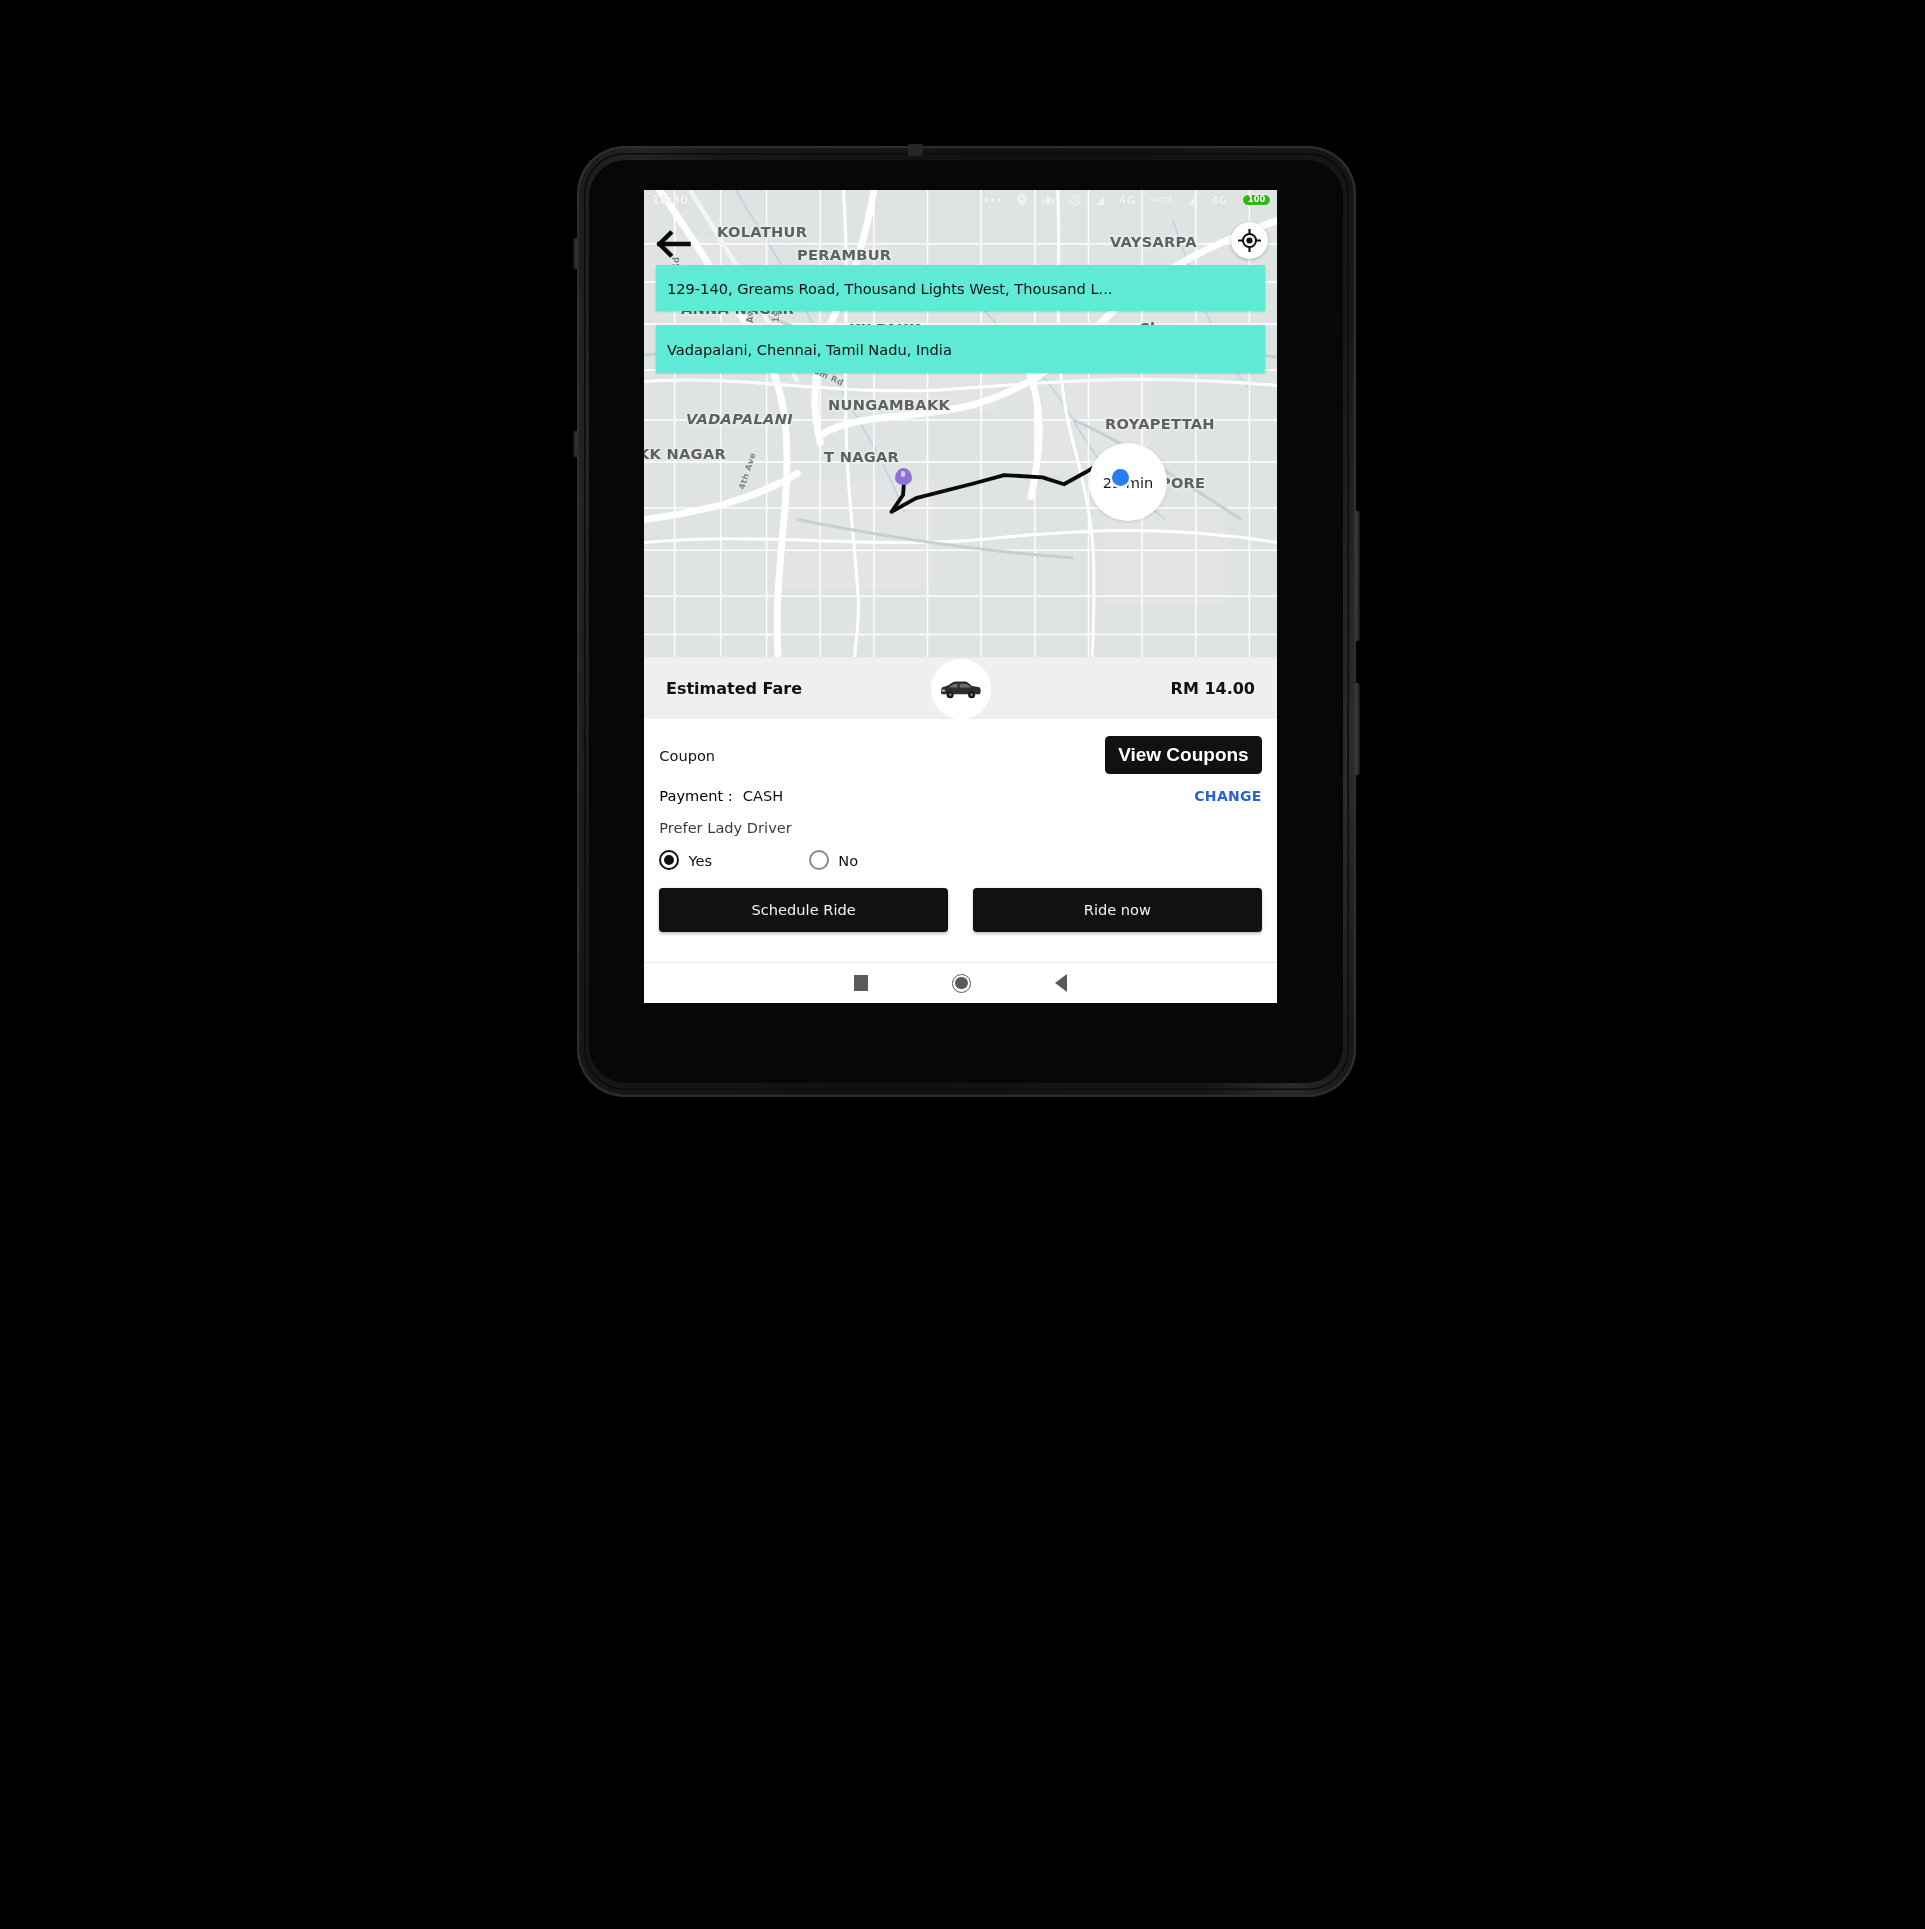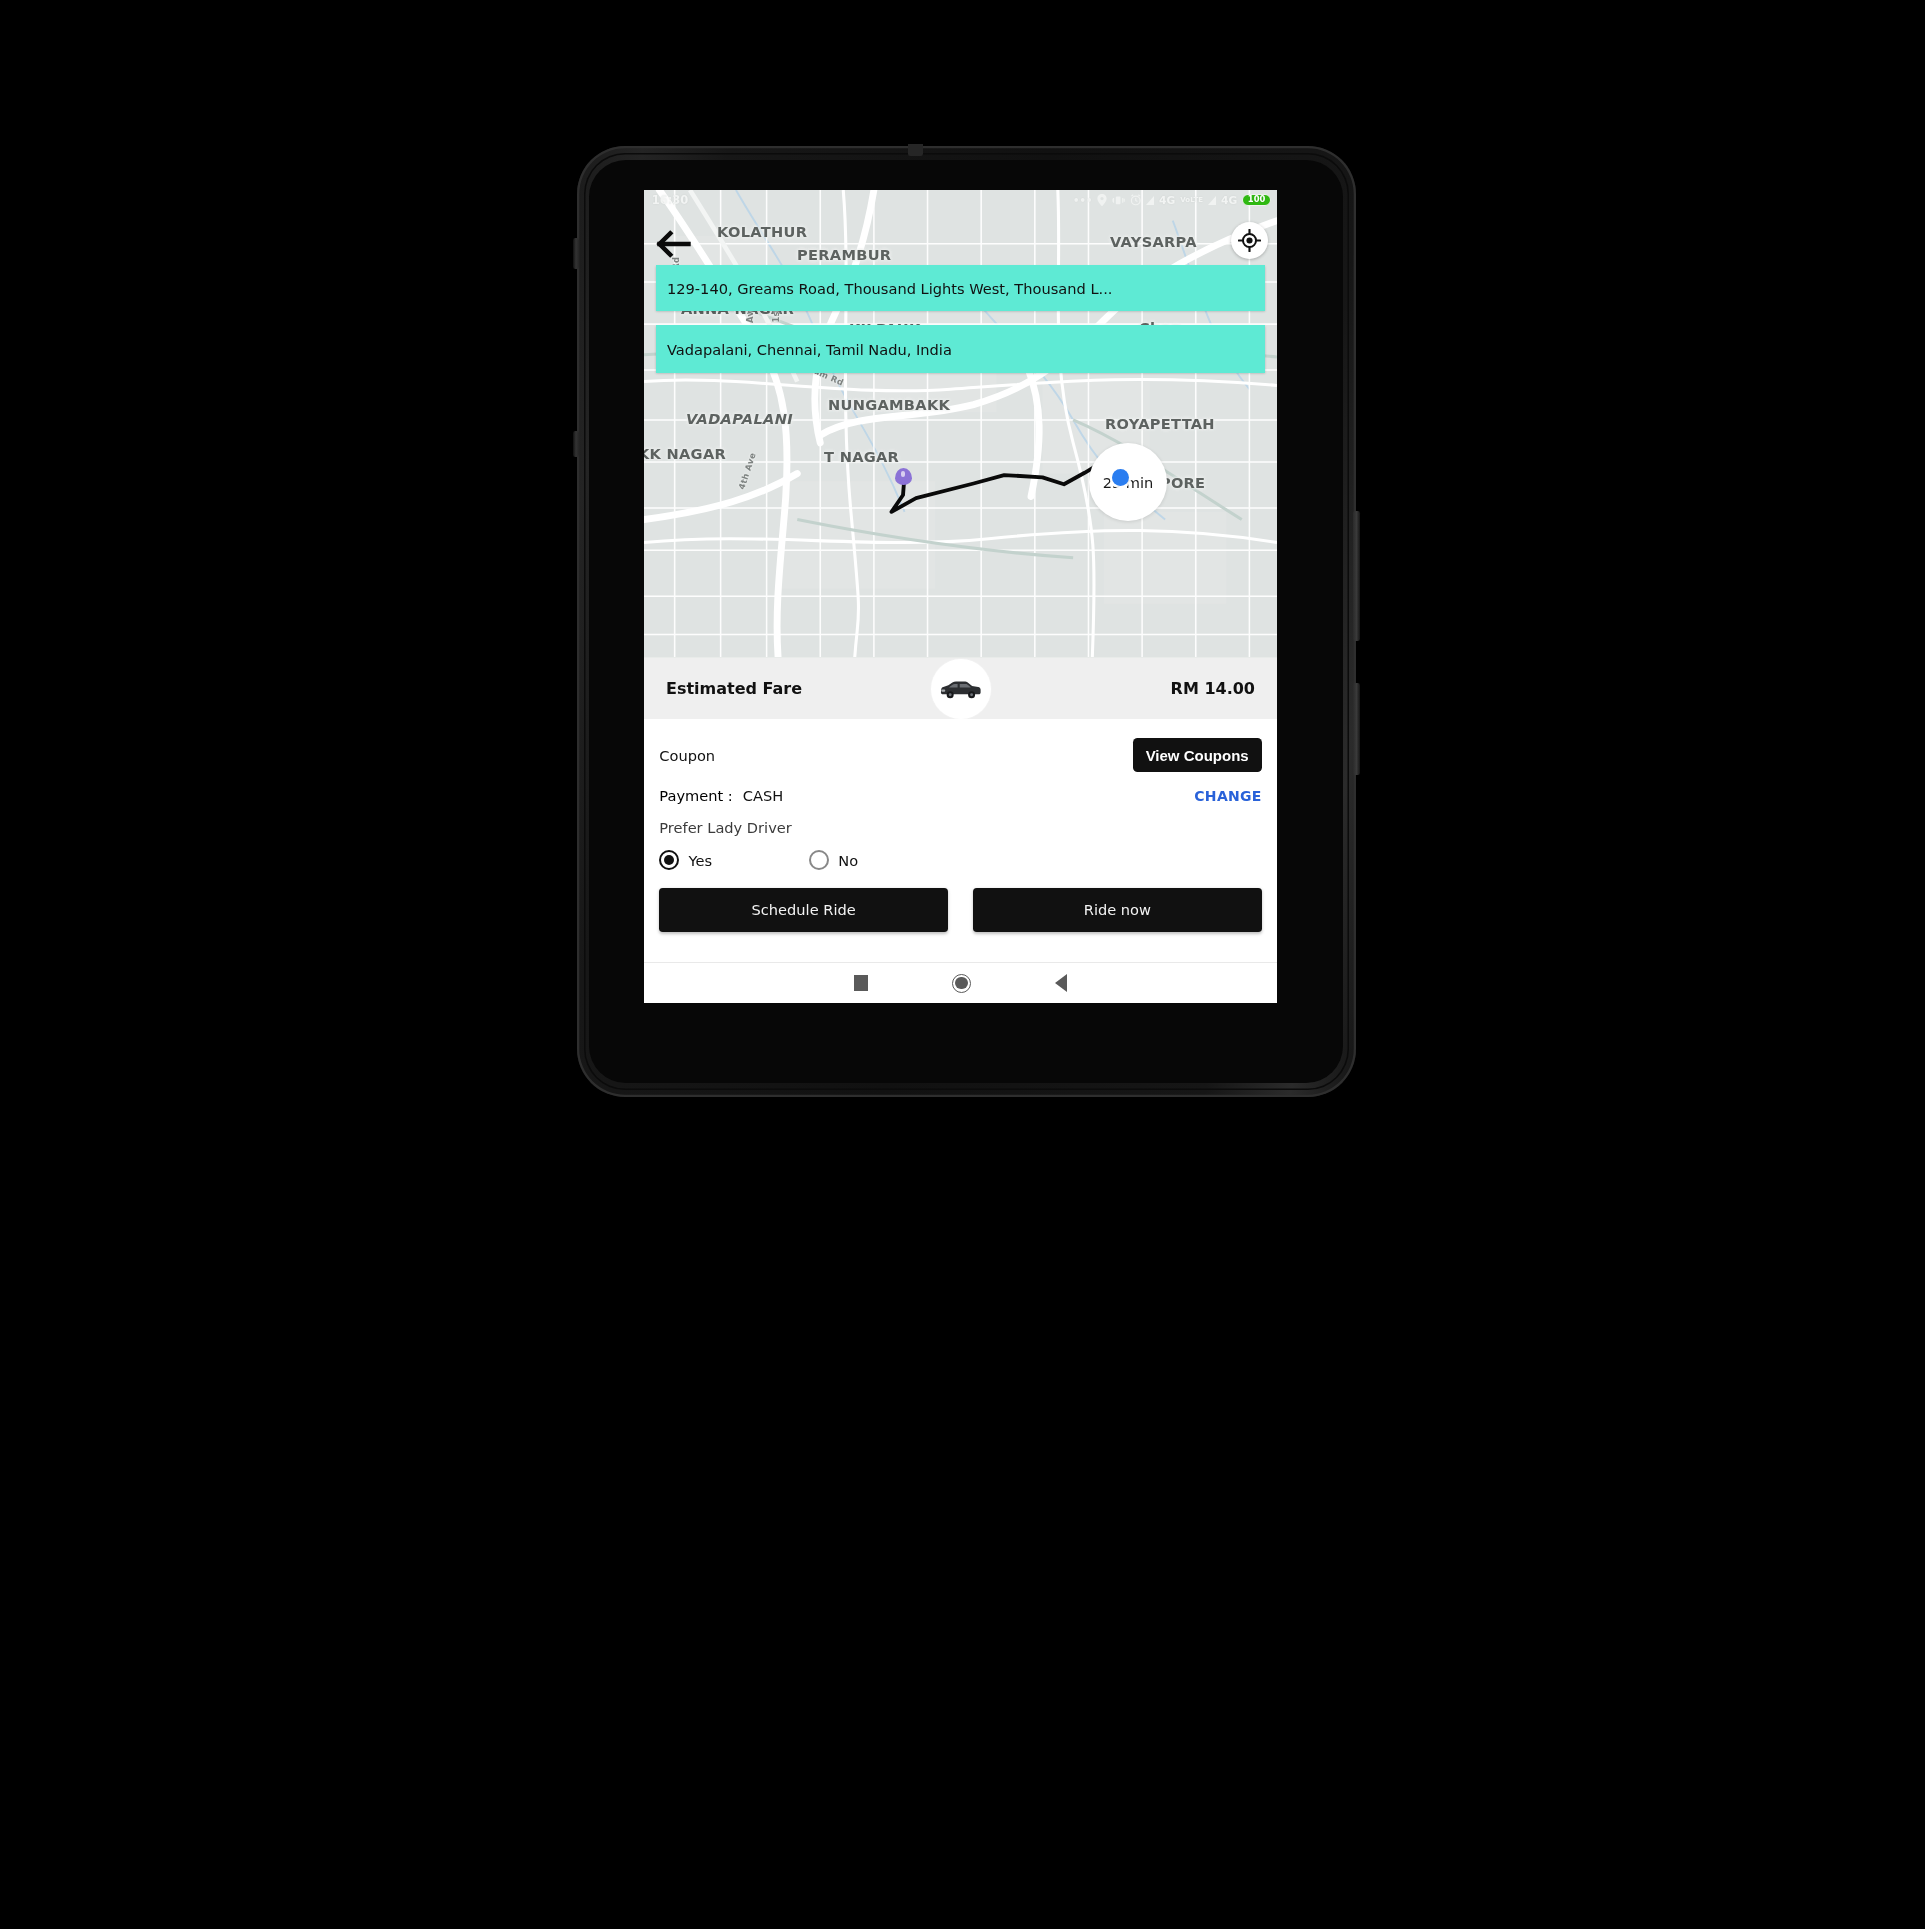--- a/index.html
+++ b/index.html
@@ -83,21 +83,21 @@
     position:absolute;
     color:#5d6260; font-weight:700; letter-spacing:0.3px;
     text-shadow: 0 0 3.1px #eef0ef, 0 0 3.1px #eef0ef, 0 0 4.6px #eef0ef;
     white-space:nowrap; pointer-events:none;
   }
   .lbl-big{ font-size:14.6px; }
   .lbl-road{ font-size:8.4px; color:#7d8280; font-weight:600; text-shadow:0 0 2.3px #eef0ef,0 0 2.3px #eef0ef;}
 
   .status-bar{
     position:absolute; left:0; top:0; width:633px; height:20px;
-    display:flex; align-items:center; padding:0 6.1px 0 7.7px; gap:5px;
+    display:flex; align-items:center; padding:0 6.1px 0 7.7px; gap:15px;
     color:#f2f4f3; font-size:11.5px; font-weight:600; z-index:6;
     text-shadow:0 0 2.3px rgba(0,0,0,.08);
   }
   .sb-spacer{ flex:1; }
   .sb-ic{ font-size:10px; opacity:.92; display:flex; align-items:center;}
   .batt{
     background:#2fb912; color:#fff; font-size:8.4px; font-weight:700;
     border-radius:6.1px; padding:0.8px 4.6px; border:1.5px solid #eef1ef; line-height:1.1;
   }
   .tri-sig{
@@ -158,21 +158,21 @@
 
   
   .card{
     position:absolute; left:0; top:529px; width:633px; height:253px;
     background:#fff; padding:14px 15.3px 0 15.3px;
   }
   .row{ display:flex; align-items:center; }
   .row-coupon{ height:44px; }
   .coupon-label{ font-size:14.6px; color:#111; }
   .view-coupons{
-    margin-left:auto; background:#111; color:#fff; font-size:15px; font-weight:700;
+    margin-left:auto; background:#111; color:#fff; font-size:19px; font-weight:700;
     border:none; border-radius:4.6px; padding:8.4px 13px; cursor:pointer;
   }
   .row-payment{ height:37px; }
   .pay-label{ font-size:14.6px; color:#000000; }
   .pay-val{ font-size:14.6px; color:#111; margin-left:10px; }
   .change-link{ margin-left:auto; color:#2962d9; font-size:14px; font-weight:700; letter-spacing:0.3px; cursor:pointer;}
   .lady-title{ font-size:14.6px; color:#3b3b3b; margin-top:4.6px; }
   .row-radio{ height:43px; margin-top:3.1px; }
   .radio-item{ display:flex; align-items:center; cursor:pointer; }
   .radio-item.second{ margin-left:97px; }

